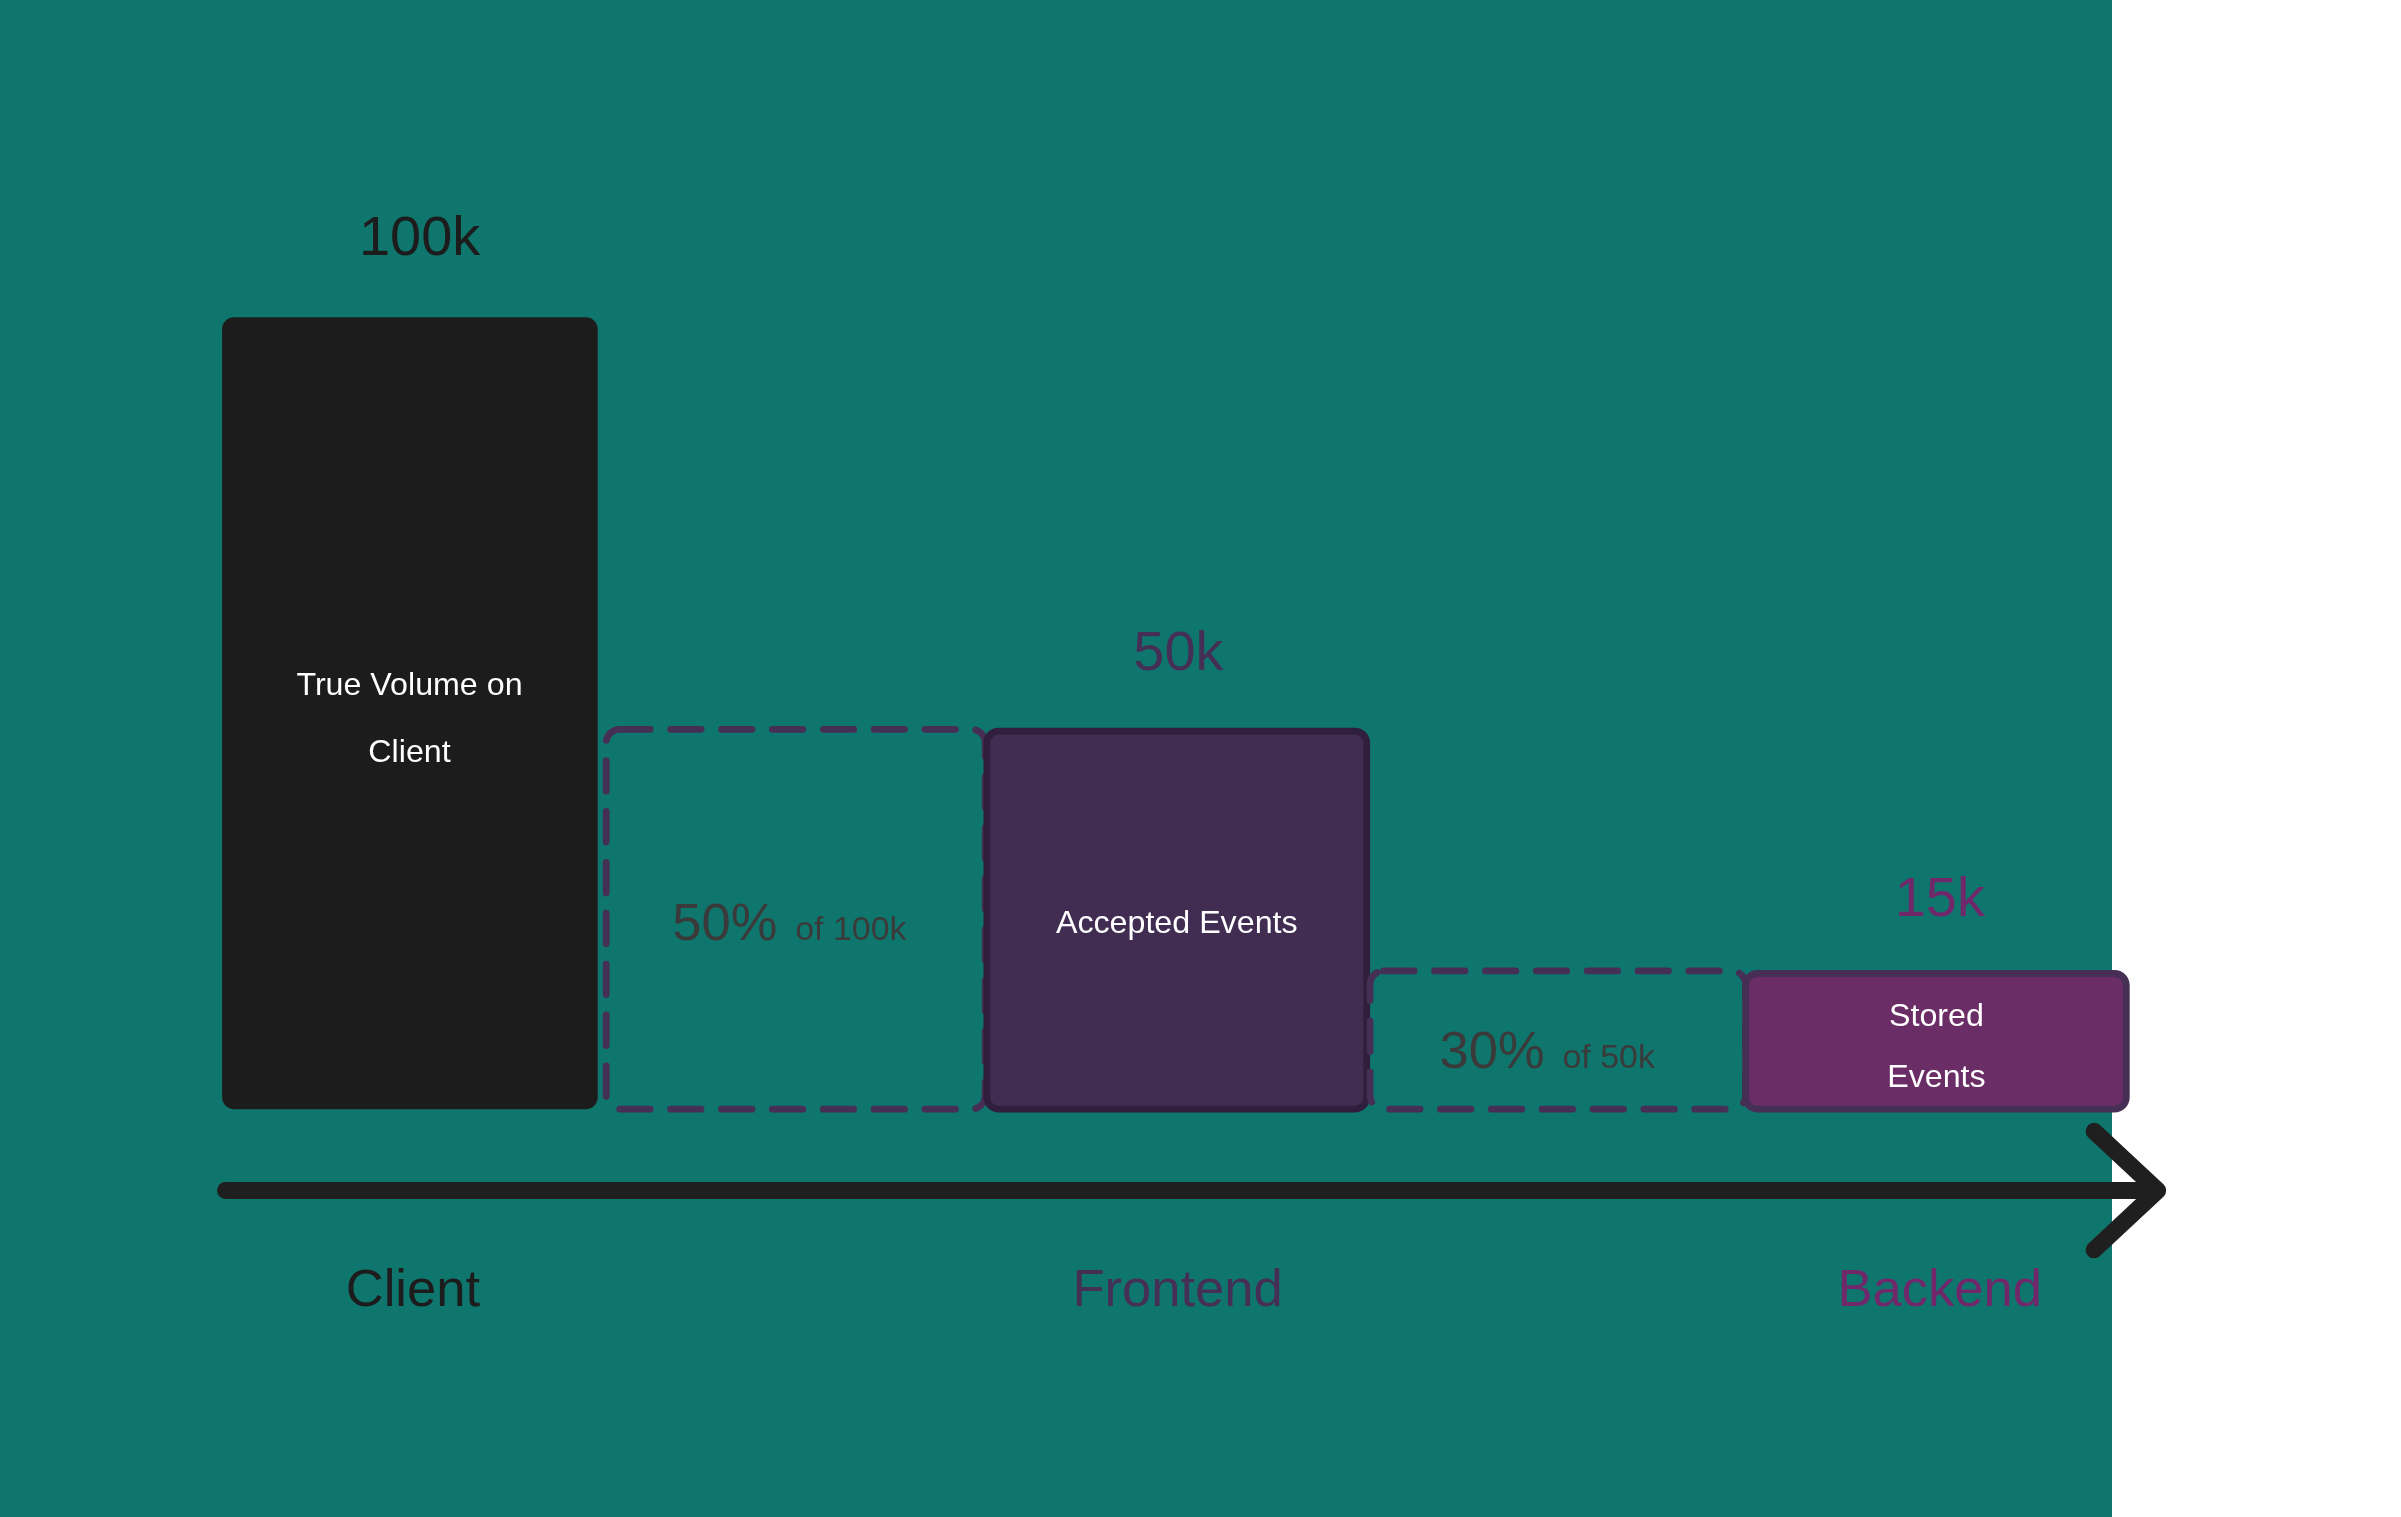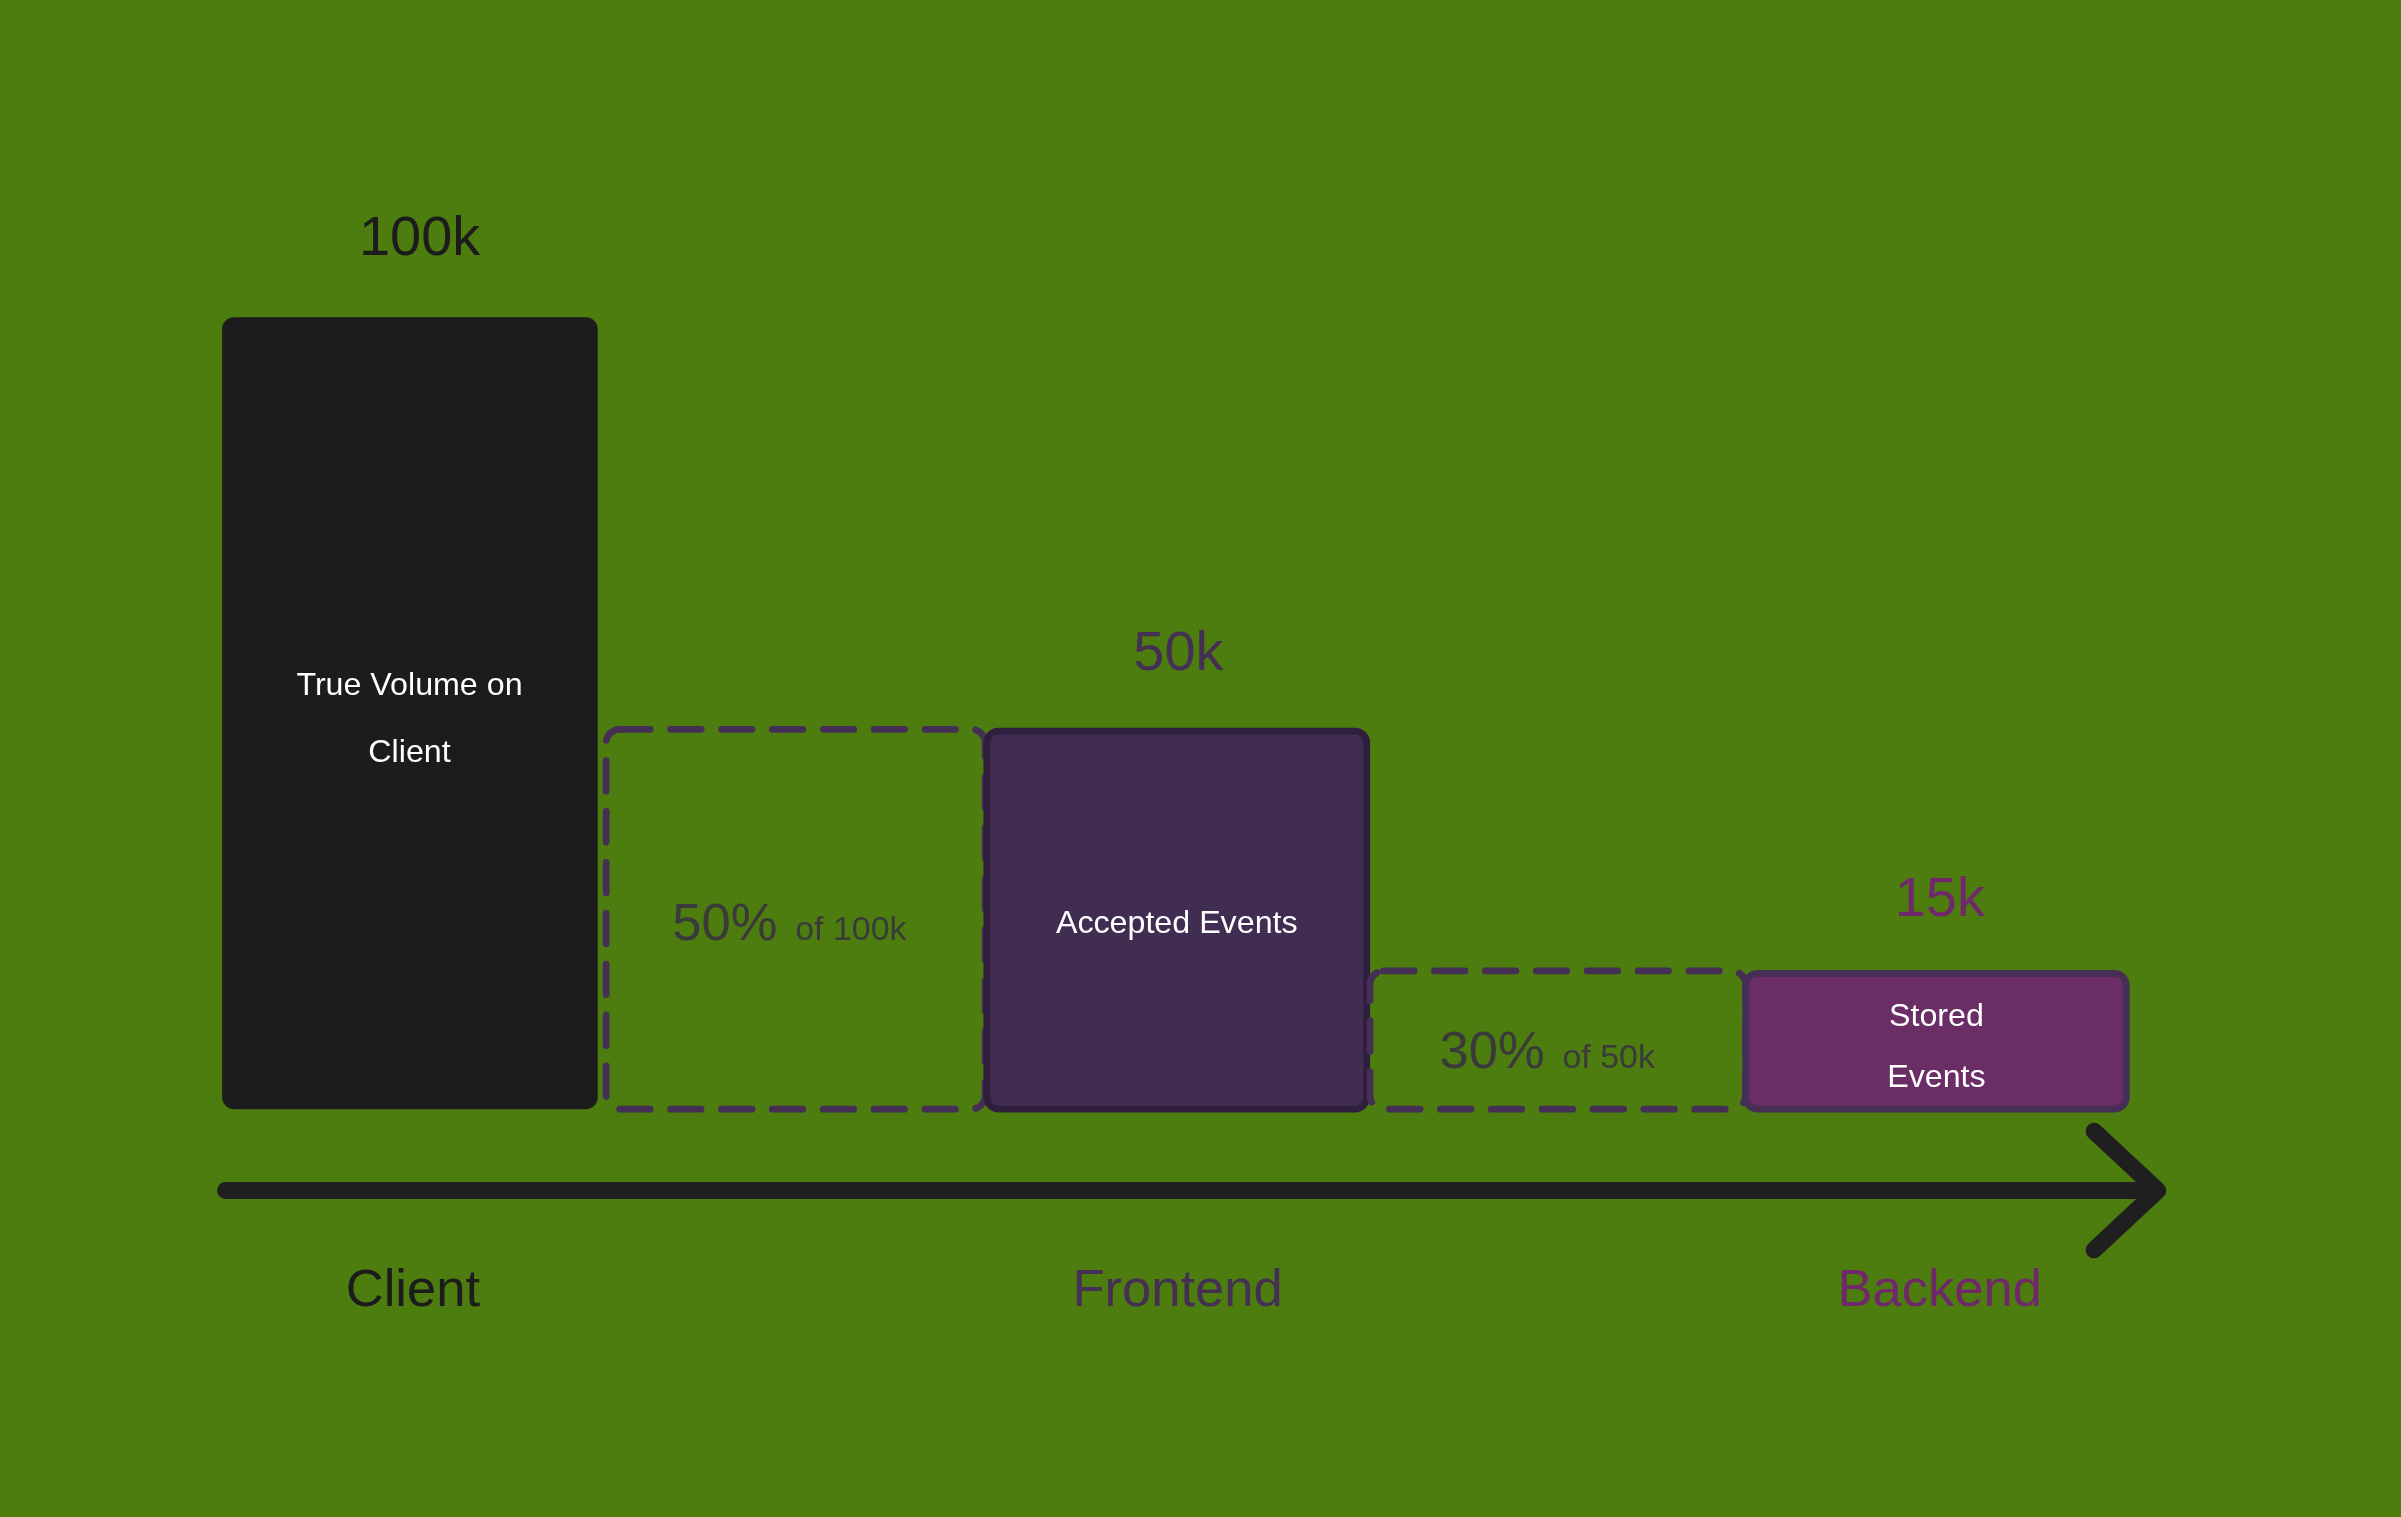--- a/index.html
+++ b/index.html
@@ -8,23 +8,23 @@
     background: #ffffff;
   }
   body {
     width: 2401px;
     height: 1518px;
     overflow: hidden;
     font-family: "Liberation Sans", sans-serif;
   }
   #chart-root {
     position: relative;
-    width: 2401px;
+    width: 2112px;
     height: 1518px;
-    background: #4d7c0f;
+    background: #0f766e;
   }
   svg.funnel-svg {
     display: block;
     width: 2401px;
     height: 1518px;
   }
   .value-label {
     font-family: "Liberation Sans", sans-serif;
     font-size: 66px;
     font-weight: 400;

